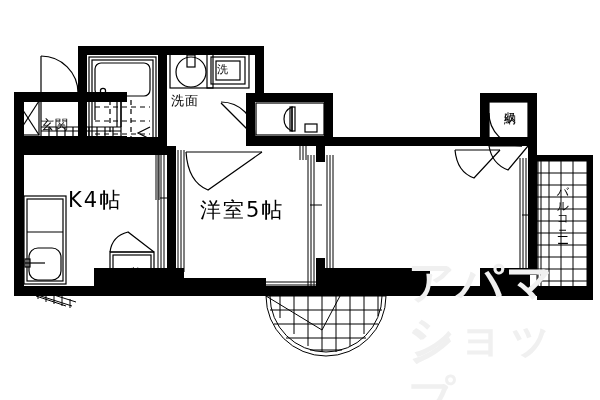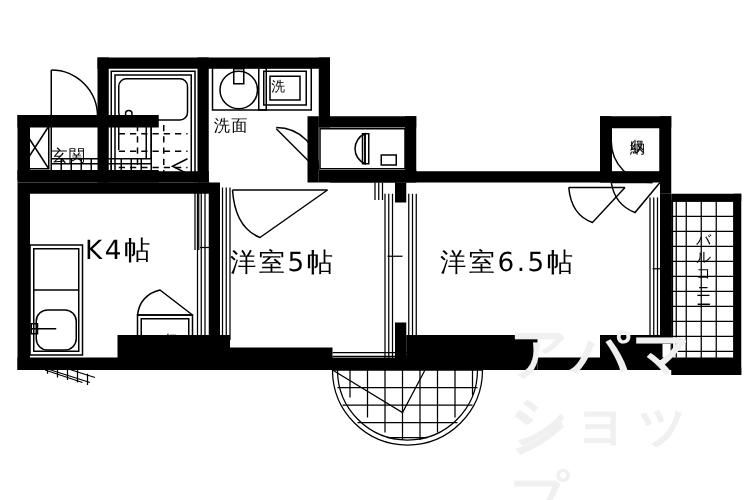--- a/index.html
+++ b/index.html
@@ -282,23 +282,22 @@
         <line x1="300" y1="146" x2="300" y2="160"></line>
         <line x1="303" y1="146" x2="303" y2="160"></line>
         <line x1="306" y1="146" x2="306" y2="160"></line>
       </g>
 
     </g>
   </svg>
 
   <div class="lbl room-lbl" style="left:68px;top:186px;">K4帖</div>
 
-  <div class="lbl room-lbl" style="left:184px;top:196px;">洋室5帖</div>
-
-  <div class="lbl room-lbl" style="left:352px;top:196px;">洋室6.5帖</div>
+  <div class="lbl room-lbl" style="left:200px;top:196px;">洋室5帖</div>
+
 
   <div class="lbl small-lbl" style="left:41px;top:104px;margin-top:12px;">玄関</div>
 
   <div class="lbl small-lbl" style="left:171px;top:92px;font-family:Liberation Mono, monospace;">洗面</div>
 
   <div class="lbl tiny-lbl" style="left:217px;top:62px;">洗</div>
 
   <div class="lbl vert-lbl" style="left:501px;top:102px;">収納</div>
 
   <div class="lbl vert-lbl" style="left:126px;top:256px;font-size:13px;">収納</div>

